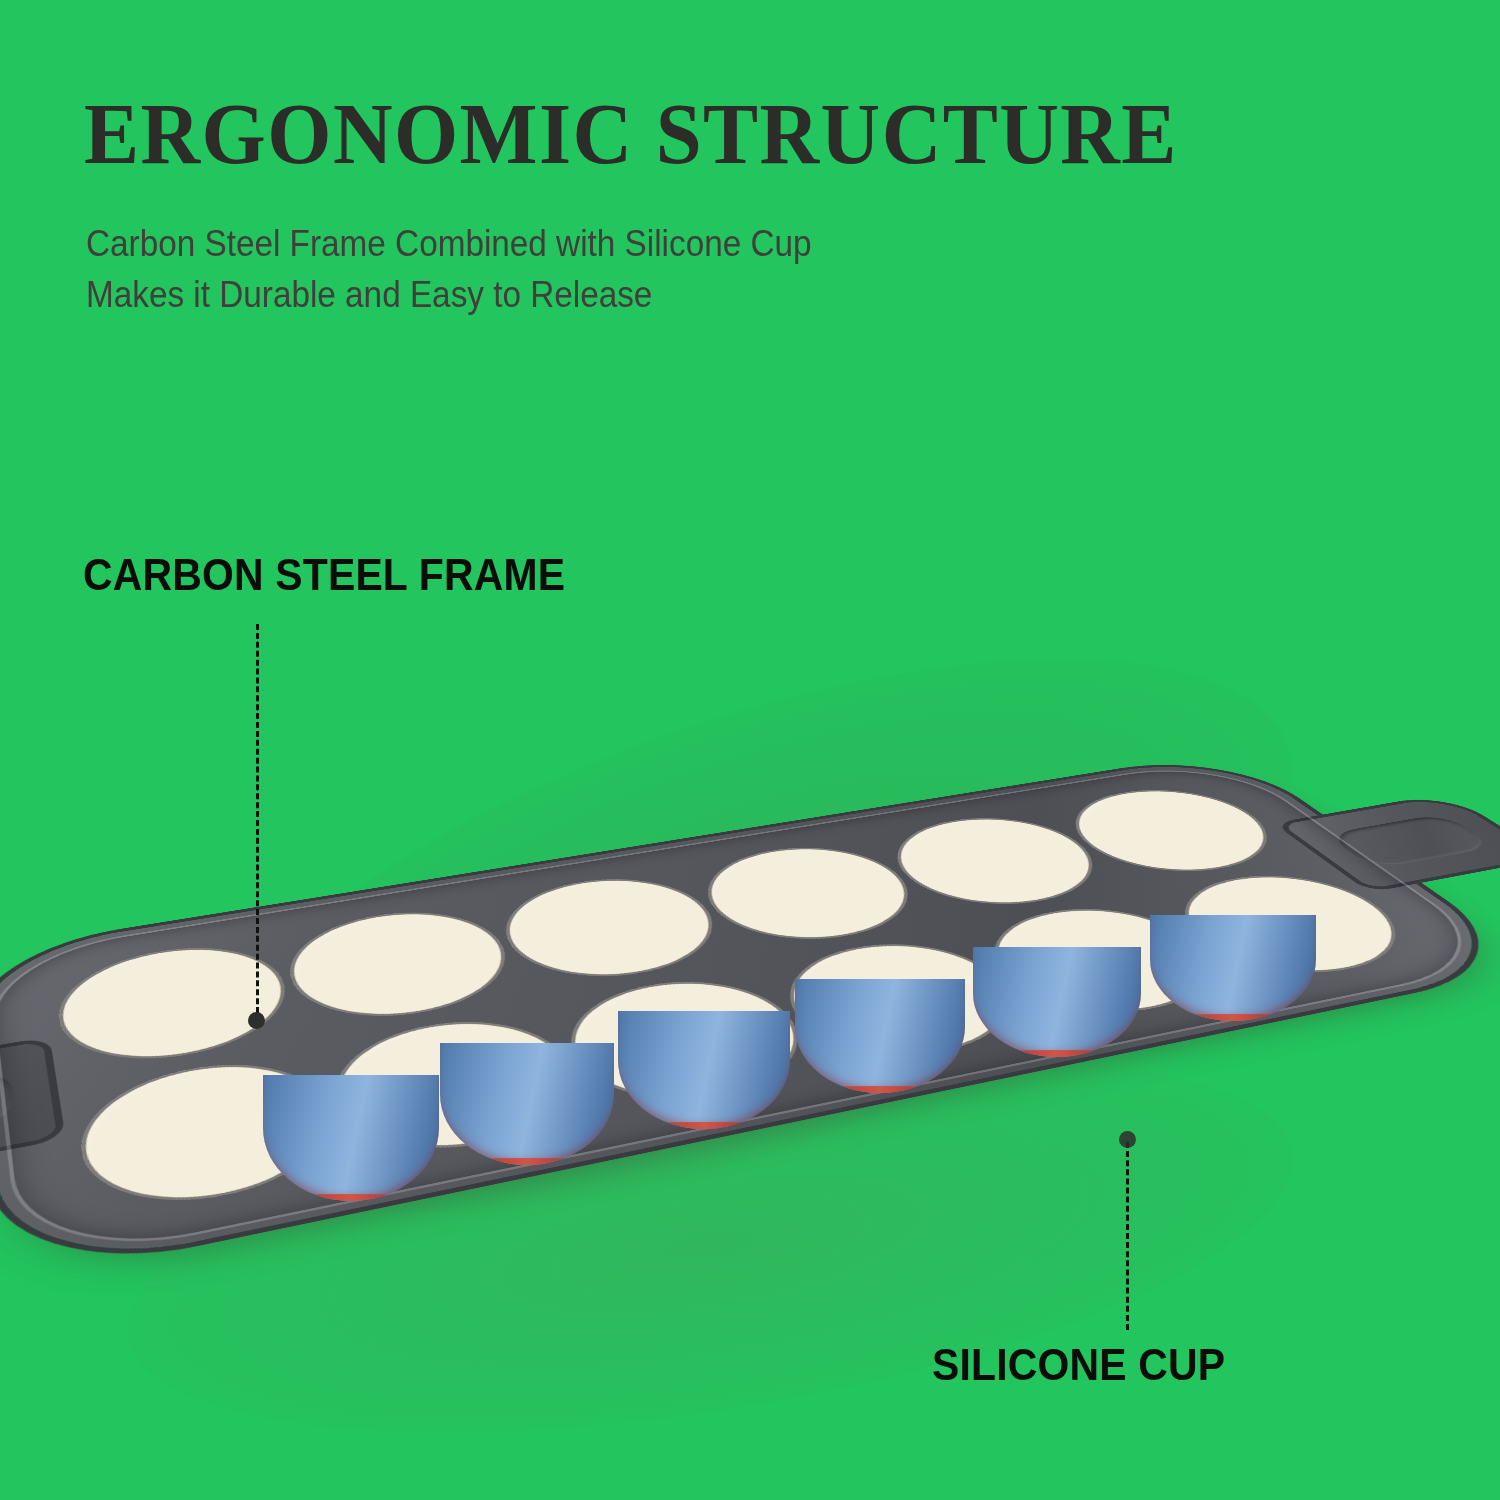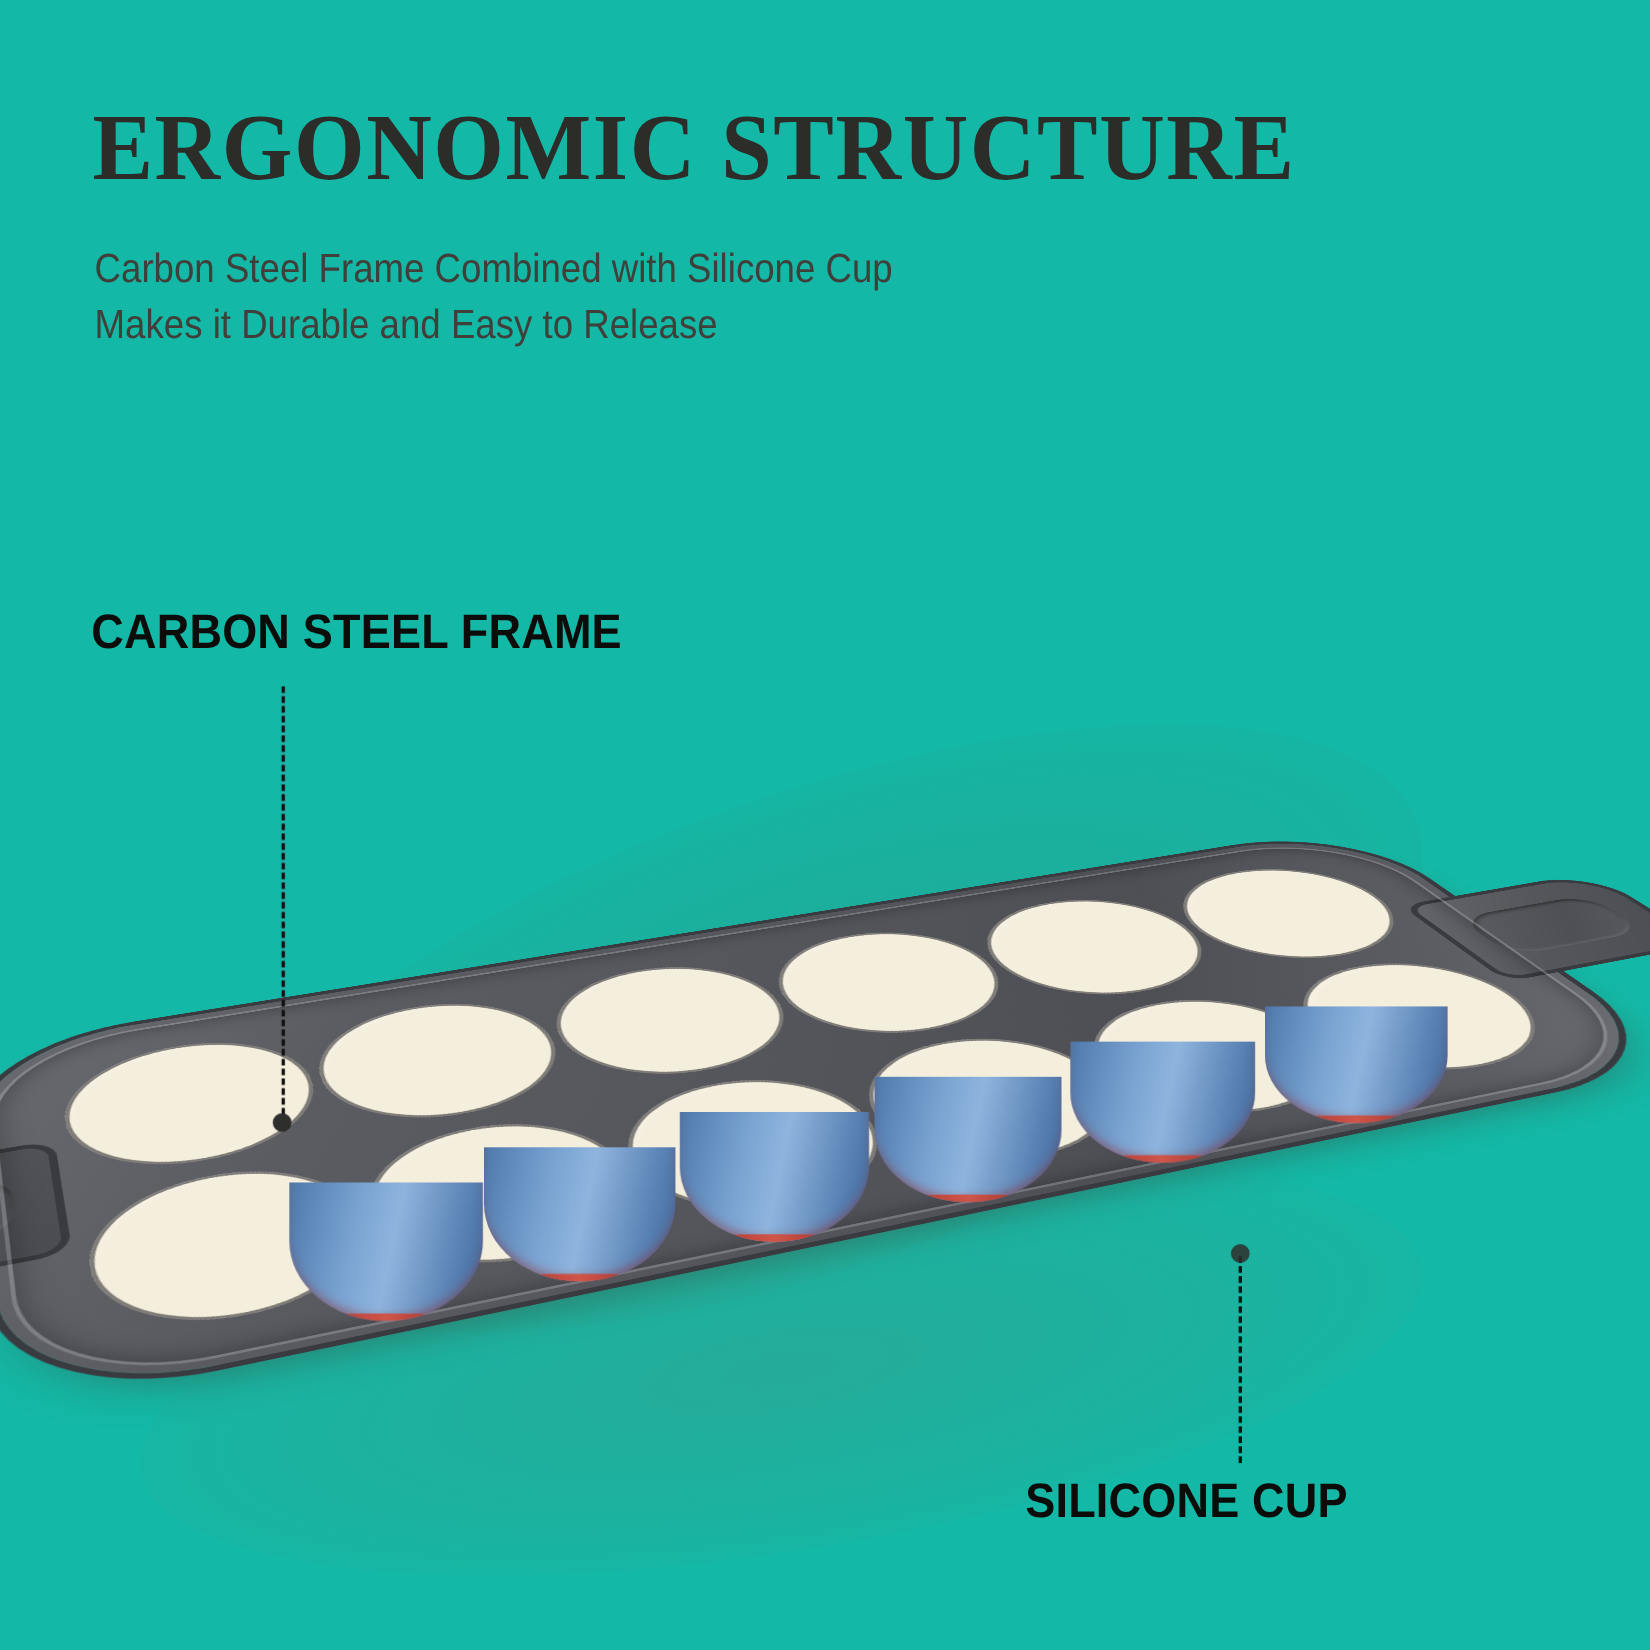--- a/index.html
+++ b/index.html
@@ -10,21 +10,21 @@
     width: 1500px;
     height: 1500px;
     overflow: hidden;
     font-family: "Liberation Sans", sans-serif;
   }
 
   #stage {
     position: relative;
     width: 1500px;
     height: 1500px;
-    background: #14b8a6;
+    background: #22c55e;
     overflow: hidden;
   }
 
   
   #headline {
     position: absolute;
     left: 84px;
     top: 92px;
     font-family: "Liberation Serif", serif;
     font-weight: 700;

